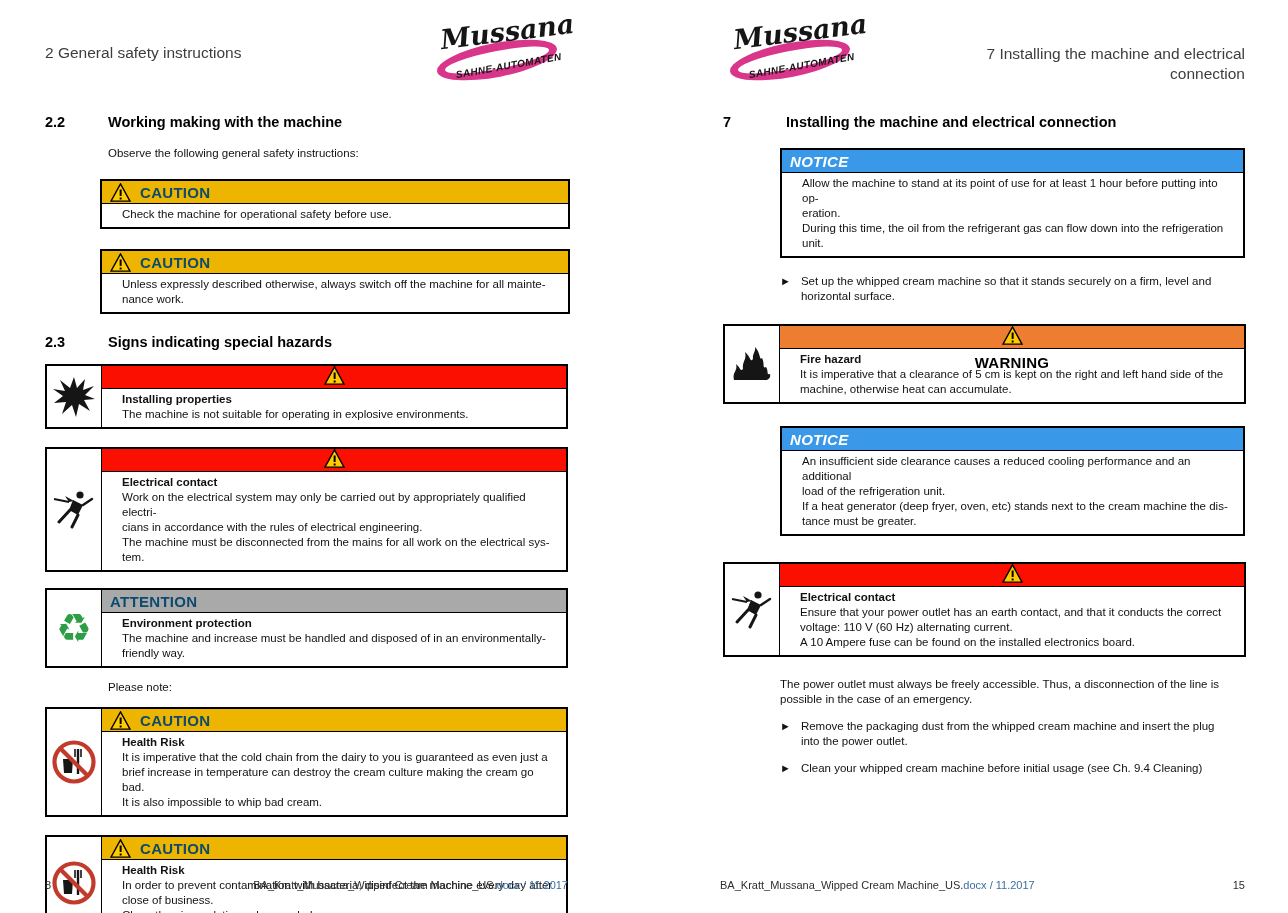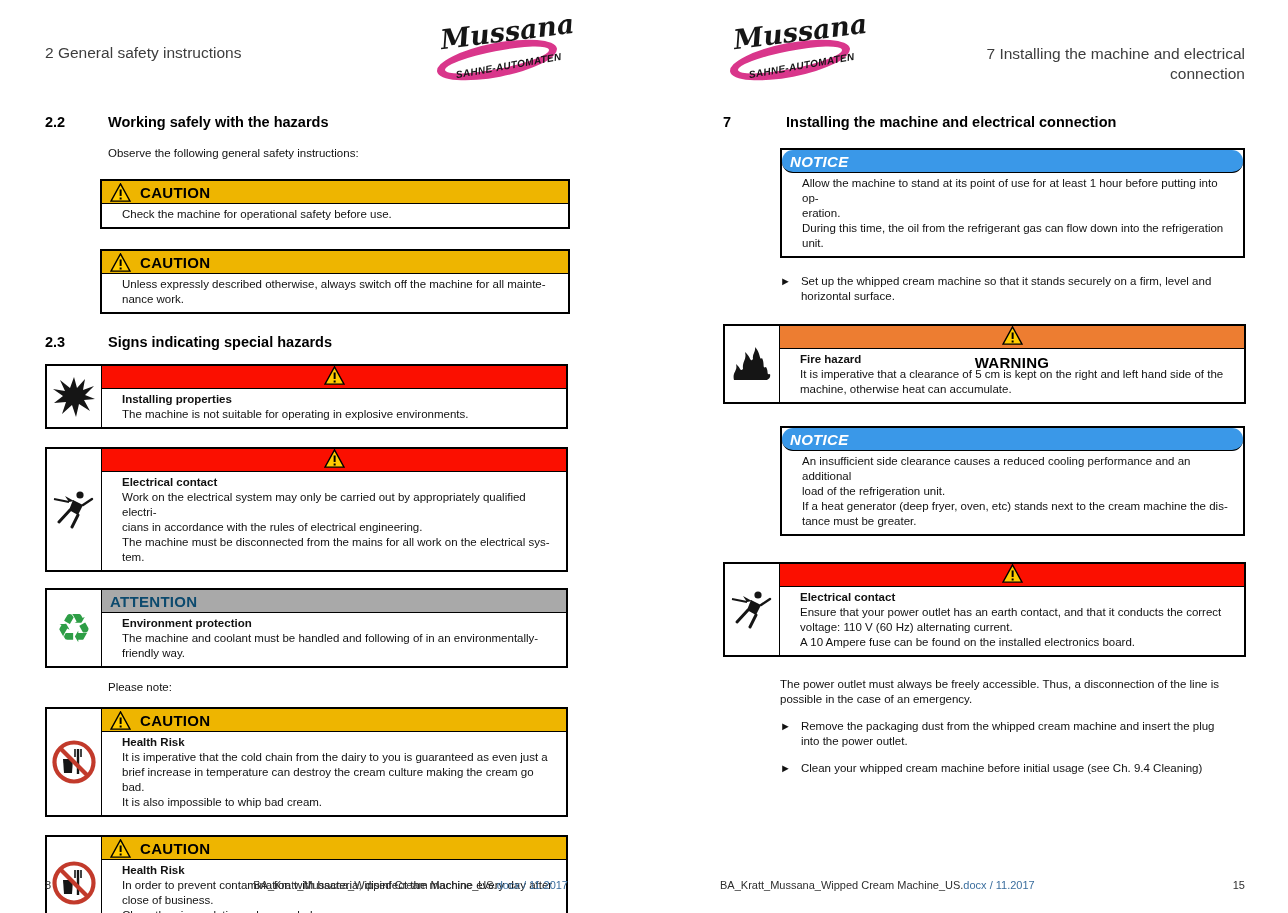--- a/index.html
+++ b/index.html
@@ -41,25 +41,25 @@
 
   
   .msgbox { border:2px solid #000; background:#fff; }
   .plainbox-l { margin-left:55px; width:470px; }
   .plainbox-r { margin-left:57px; width:465px; }
   .fullbox { width:523px; display:flex; border:2px solid #000; }
   .icon-cell { width:55px; flex:0 0 auto; border-right:1px solid #000; display:flex; align-items:center; justify-content:center; background:#fff; }
   .box-main { flex:1; min-width:0; }
   .box-head { height:23px; display:flex; align-items:center; gap:9px; padding:0 8px; border-bottom:1px solid #000; }
   .box-head .label { font-size:15px; font-weight:bold; letter-spacing:.3px; }
-  .box-head.caution   { background:var(--caution); }   .box-head.caution .label{ color:#000000; }
+  .box-head.caution   { background:var(--caution); }   .box-head.caution .label{ color:#0c4a6e; }
   .box-head.danger    { background:var(--danger);flex-direction:column; }    .box-head.danger .label{ color:#fff; }
   .box-head.warning   { background:var(--warning);flex-direction:column; }   .box-head.warning .label{ color:#000; }
   .box-head.attention { background:var(--attention); } .box-head.attention .label{ color:#0c4a6e; }
-  .box-head.notice    { background:var(--notice);border-radius:11px; }    .box-head.notice .label{ color:#fff; font-style:italic; }
+  .box-head.notice    { background:var(--notice); }    .box-head.notice .label{ color:#fff; font-style:italic; }
   .box-body { padding:3px 7px 5px 20px; background:#fff; }
   .body-title { font-weight:bold; font-size:11.5px; line-height:15px; }
   .tri-icon { display:flex; }
 
   
   .bullet-row { display:flex; gap:10px; }
   .bullet-arrow { font-size:11px; line-height:15px; flex:0 0 auto; }
 
   
   .footer { position:absolute; bottom:22px; display:flex; justify-content:space-between; align-items:baseline; font-size:11px; color:#2e2e2e; }
@@ -80,21 +80,21 @@
       <div class="running-title">2 General safety instructions</div>
       <div class="logo">
         <div class="logo-swoosh"></div>
         <div class="logo-brand">Mussana</div>
         <div class="logo-sub">SAHNE-AUTOMATEN</div>
       </div>
     </div>
 
     <div class="sec mt12">
       <span class="num">2.2</span>
-      <span>Working safely with the hazards</span>
+      <span>Working making with the machine</span>
     </div>
 
     <div class="bodytext indent mt16">Observe the following general safety instructions:</div>
 
     <div class="msgbox plainbox-l mt18">
       <div class="box-head caution">
         <span class="tri-icon">
           <svg width="21" height="19" viewBox="0 0 24 22">
               <path d="M12 1 L23 21 H1 Z" fill="var(--gold)" stroke="#000" stroke-width="1.6"></path>
               <rect x="11" y="7.5" width="2.3" height="7.5" fill="#000"></rect>
@@ -190,21 +190,21 @@
     <div class="fullbox mt16">
       <div class="icon-cell">
         <span class="recycle-glyph">♻</span>
       </div>
       <div class="box-main">
         <div class="box-head attention">
           <span class="label">ATTENTION</span>
         </div>
         <div class="box-body bodytext">
           <div class="body-title">Environment protection</div>
-          <div class="lines">The machine and coolant must be handled and following of in an environmentally-
+          <div class="lines">The machine and increase must be handled and disposed of in an environmentally-
 friendly way.</div>
         </div>
       </div>
     </div>
 
     <div class="bodytext indent mt12">Please note:</div>
 
     <div class="fullbox mt12">
       <div class="icon-cell">
         <svg width="46" height="46" viewBox="0 0 46 46">

